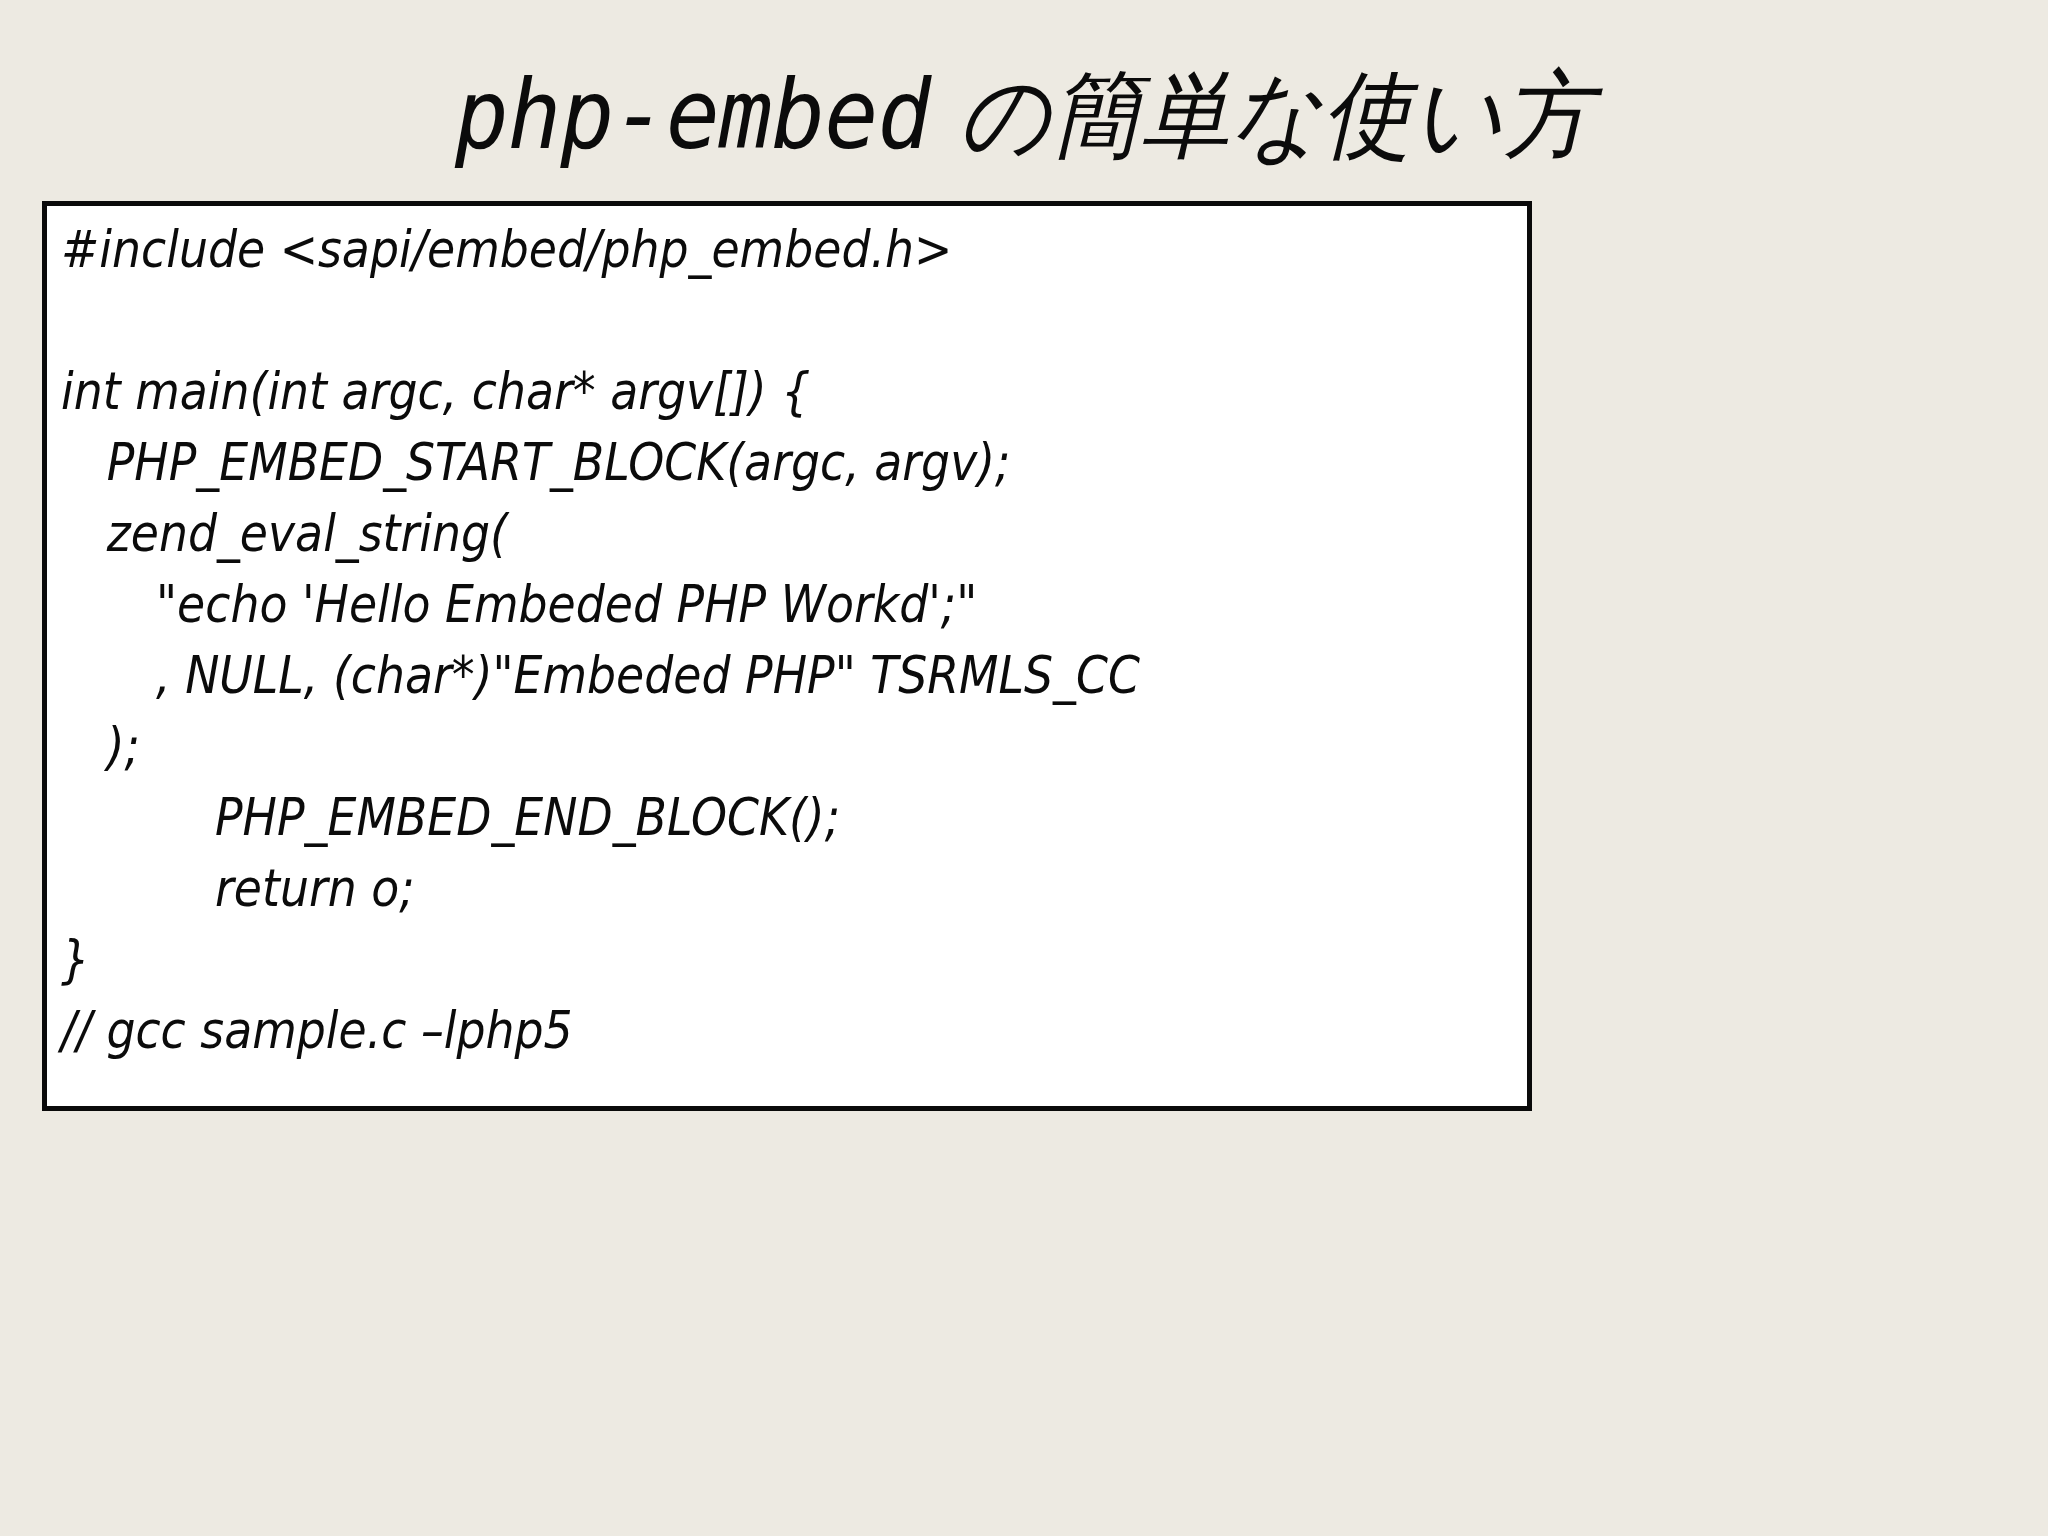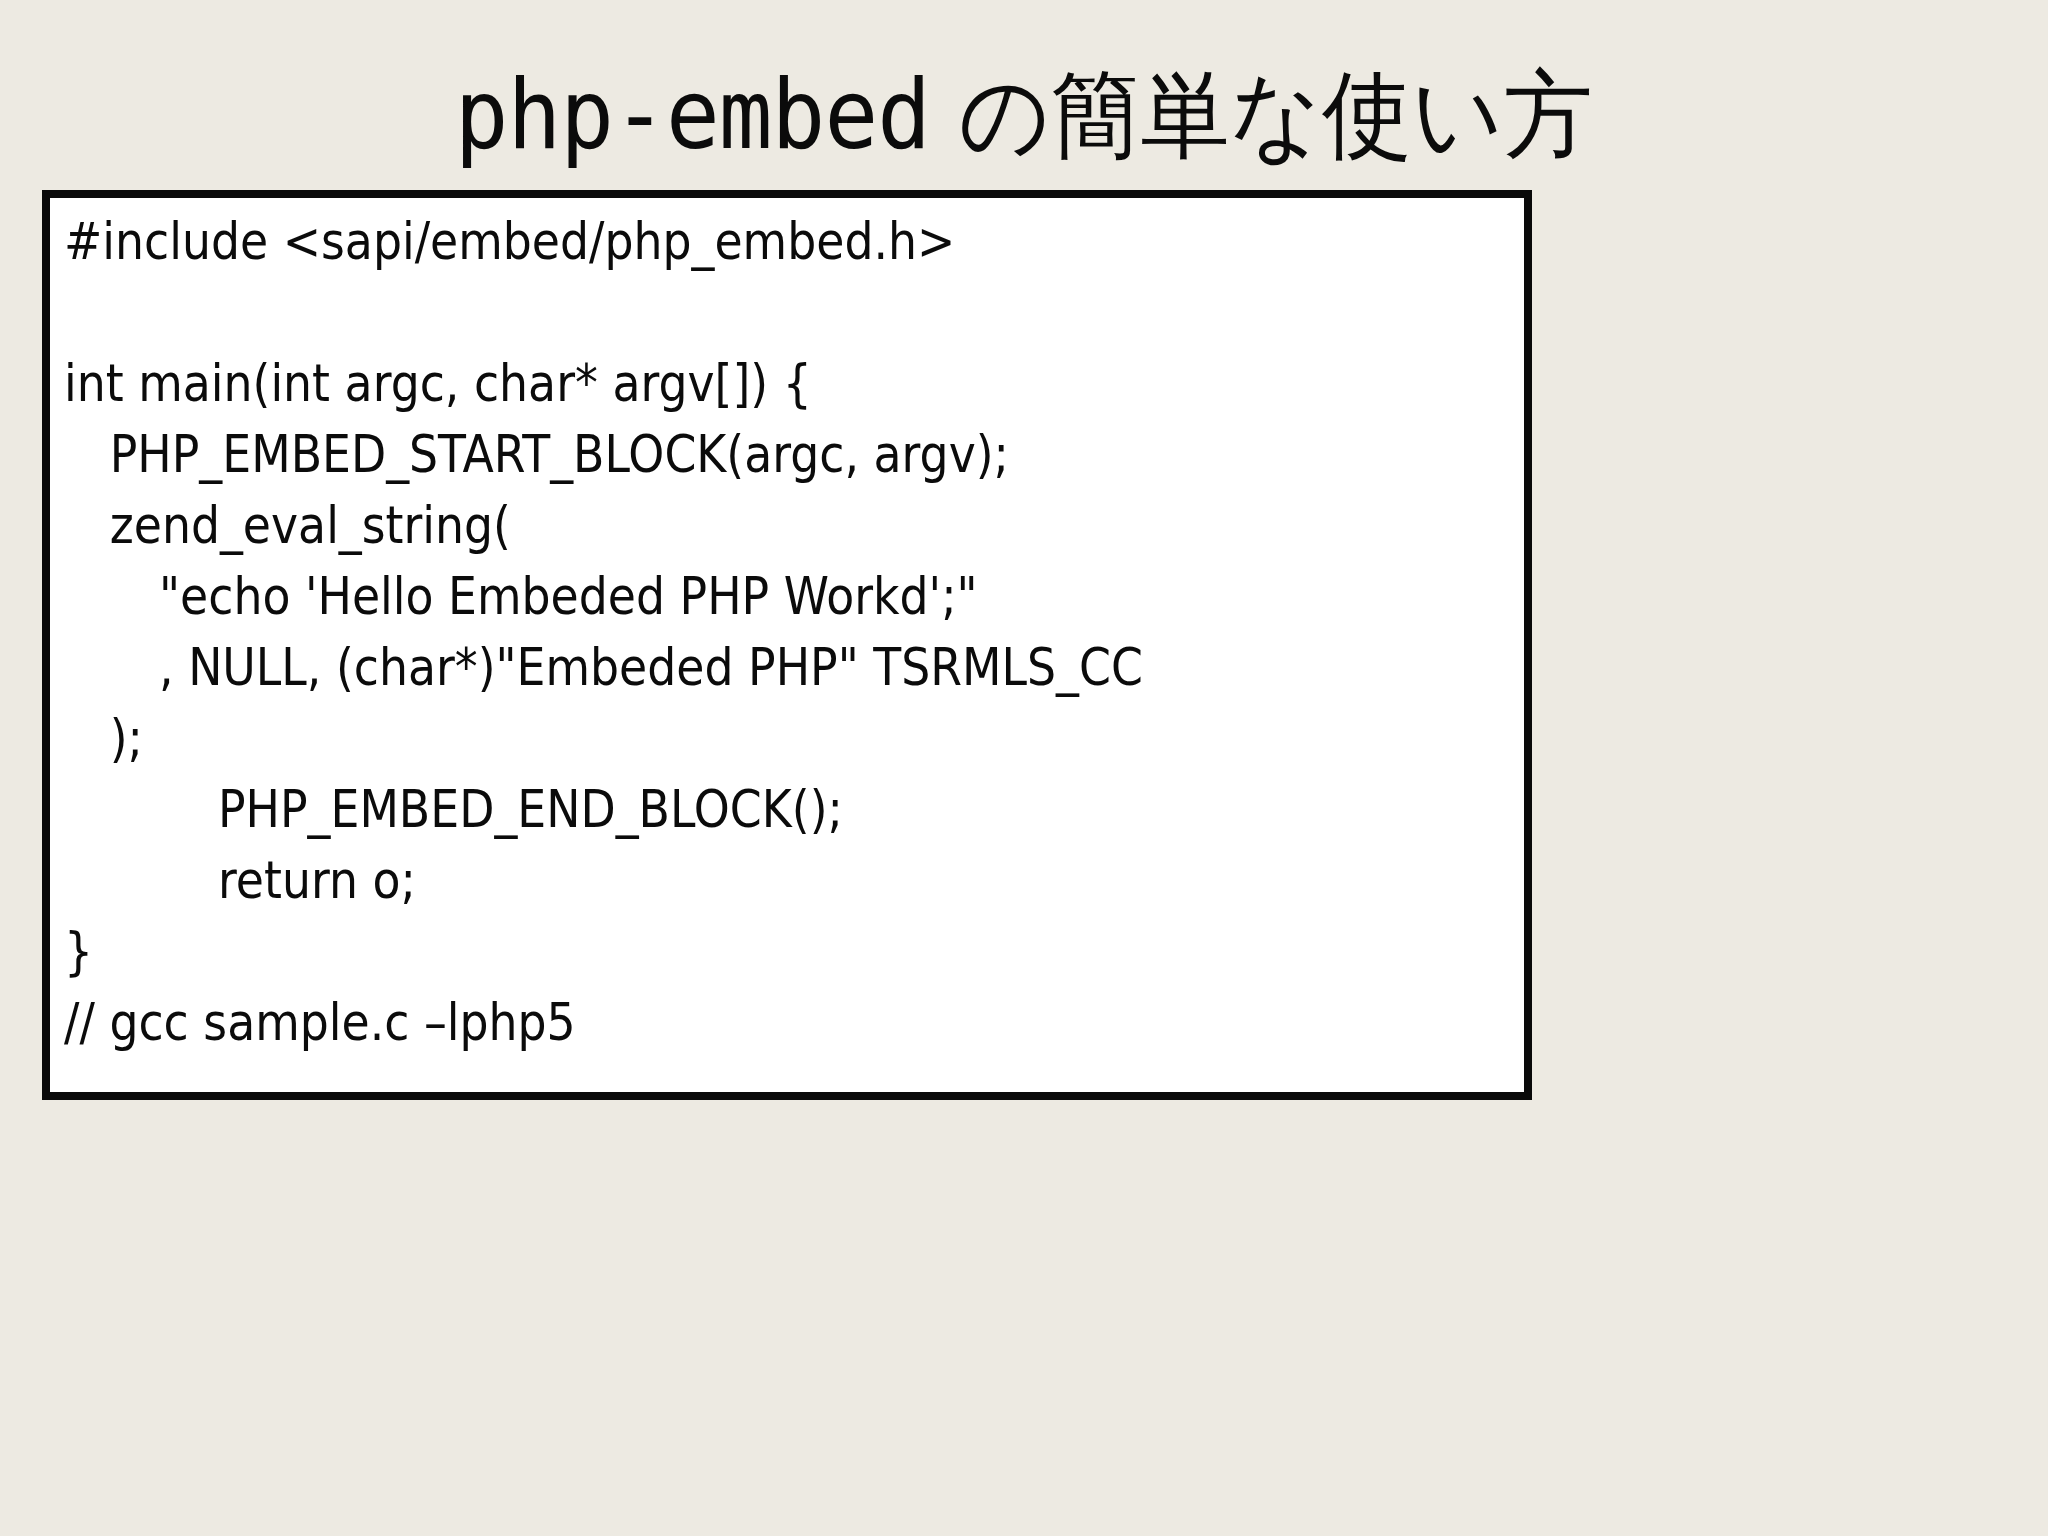--- a/index.html
+++ b/index.html
@@ -12,20 +12,21 @@
     background: #EDEAE2;
     font-family: "DejaVu Sans", sans-serif;
     overflow: hidden;
   }
 
   #slide {
     position: relative;
     width: 2048px;
     height: 1536px;
     box-sizing: border-box;
+    font-style: italic;
   }
 
   #slide-title {
     position: absolute;
     left: 0;
     top: 60px;
     width: 2048px;
     text-align: center;
     font-family: "DejaVu Sans", sans-serif;
     font-size: 96px;
@@ -38,25 +39,25 @@
     transform-origin: 50% 50%;
   }
   #slide-title .mono-part {
     font-family: "DejaVu Sans Mono", monospace;
     letter-spacing: -1px;
   }
 
   #code-box {
     position: absolute;
     left: 42px;
-    top: 190px;
+    top: 201px;
     width: 1490px;
     height: 910px;
     background: #FFFFFF;
-    border: 8px solid #b91c1c;
+    border: 5px solid #b91c1c;
     box-sizing: border-box;
     overflow: hidden;
   }
 
   #code-lines {
     position: absolute;
     left: 14px;
     top: 8px;
     right: 2px;
   }

